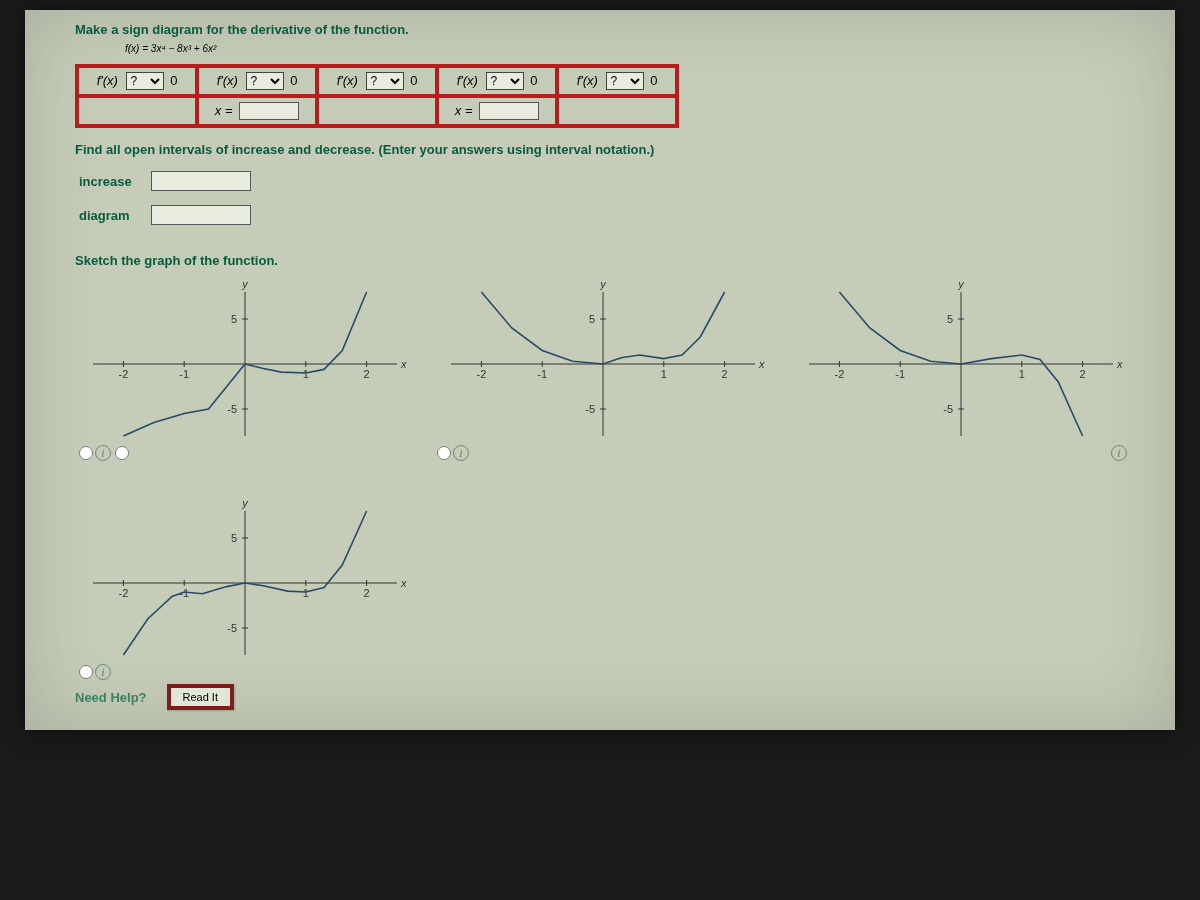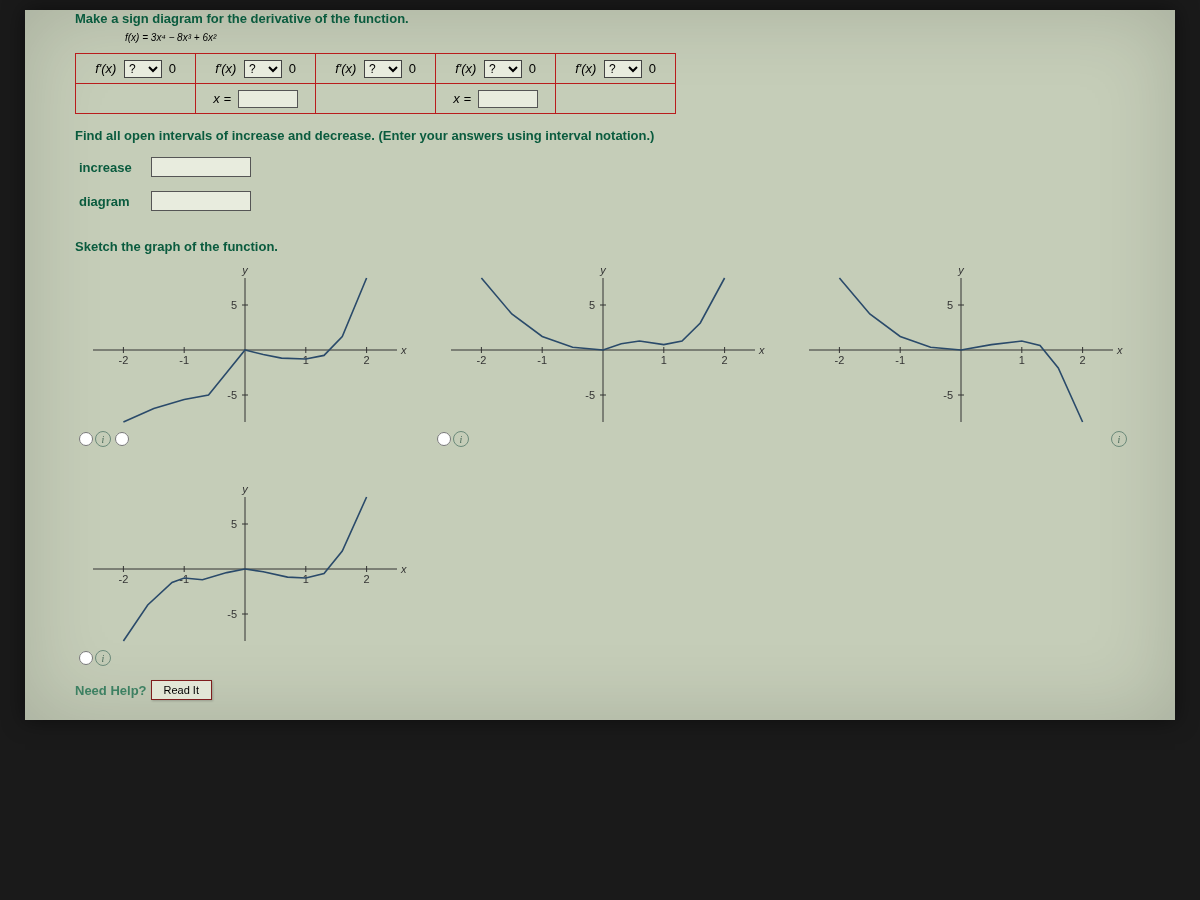--- a/index.html
+++ b/index.html
@@ -10,33 +10,33 @@
     display: flex;
     justify-content: center;
     align-items: flex-start;
     min-height: 900px;
     width: 1200px;
     padding: 10px 0;
   }
   .page {
     background: #c5cdb8;
     width: 1150px;
-    padding: 1px 20px 20px 50px;
+    padding: 12px 20px 20px 50px;
     box-shadow: inset 0 0 80px rgba(0,0,0,0.15), 0 0 20px rgba(0,0,0,0.5);
     position: relative;
   }
   .prompt { color: #0a5b3e; font-weight: bold; margin-bottom: 6px; }
   .formula {
     font-style: italic;
     margin: 4px 0 10px 50px;
     font-size: 10px;
   }
   .sign-table { border-collapse: collapse; margin-bottom: 14px; }
   .sign-table td {
-    border: 1px solid #b91c1c;
+    border: 4px solid #b91c1c;
     padding: 4px 8px;
     height: 30px;
     min-width: 120px;
     text-align: center;
     vertical-align: middle;
   }
   .sign-cell { white-space: nowrap; }
   .fprime { font-style: italic; margin-right: 4px; }
   select.sign {
     font-size: 12px;
@@ -90,29 +90,29 @@
     color: #4a6a5a;
     justify-content: center;
     align-items: center;
     font-style: italic;
     font-family: "Times New Roman", serif;
   }
   input[type="radio"] {
     width: 14px; height: 14px;
   }
   .need-help {
-    margin-top: 18px;
+    margin-top: 8px;
     display: flex;
     align-items: center;
-    gap: 4px;
+    gap: 20px;
   }
   .nh-label { color: #3d8062; font-weight: bold; }
   .read-btn {
     background: #e2e6d6;
-    border: 1px solid #7f1d1d;
+    border: 4px solid #7f1d1d;
     padding: 3px 12px;
     font-size: 11px;
     cursor: pointer;
     box-shadow: 1px 1px 2px rgba(0,0,0,0.2);
   }
   .x-eq { font-style: italic; margin-right: 3px; }
 </style>
 </head>
 <body>
 

